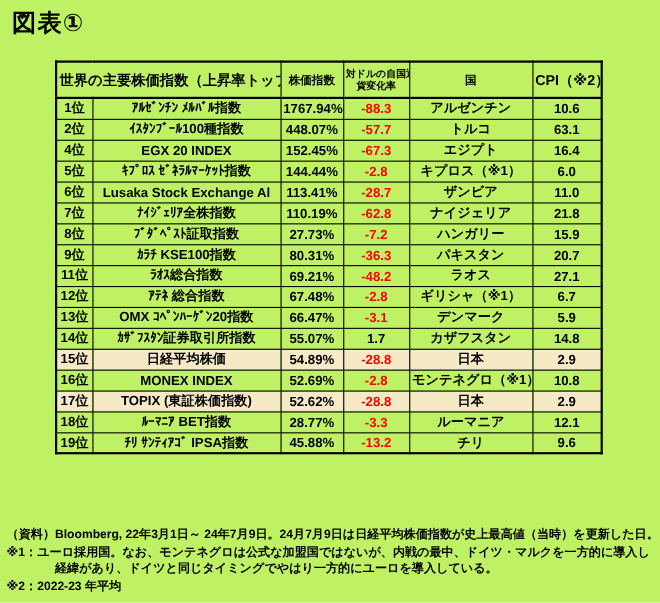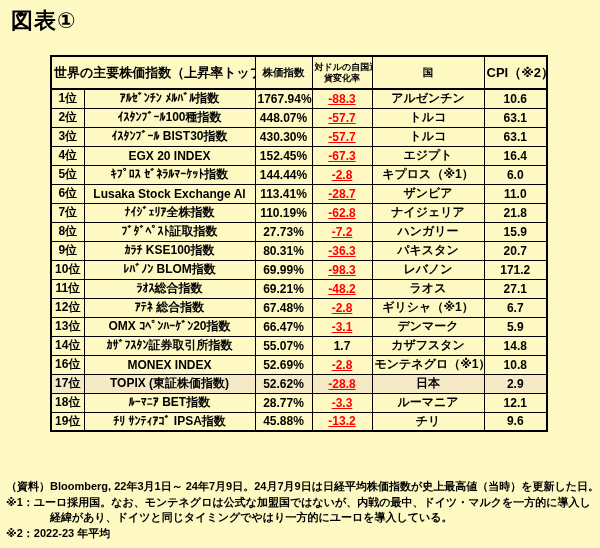--- a/index.html
+++ b/index.html
@@ -8,21 +8,21 @@
     background: #ffffff;
     width: 600px;
     height: 548px;
     font-family: "Liberation Sans", "DejaVu Sans", sans-serif;
     color: #000;
   }
   #stage {
     position: relative;
     width: 600px;
     height: 548px;
-    background: #fef9c3;
+    background: #bef264;
     overflow: hidden;
   }
   .fig-title {
     position: absolute;
     left: 11px;
     top: 6px;
     font-size: 22px;
     font-weight: bold;
     letter-spacing: 1px;
   }
@@ -51,21 +51,21 @@
   .h-fx    { font-size: 9px; line-height: 1.15; }
   .h-country { font-size: 10.5px; }
   .h-cpi   { font-size: 13px; }
   table.idx tbody tr { height: 19px; }
   table.idx tbody td { font-size: 12px; }
   td.rank { border-right: 2px solid #000; font-size: 12px; }
   td.name { font-size: 11.5px; }
   td.price { text-align: right; padding-right: 5px; font-size: 12.5px; }
   td.fx { font-size: 12.5px; }
   td.cpi { font-size: 12.5px; }
-  td.neg { color: var(--neg-color, #ff0000); text-decoration: underline; }
+  td.neg { color: var(--neg-color, #ff0000); }
   tr.hl { background: var(--hl-color, #f6e9c6); }
   .footer {
     position: absolute;
     left: 6px;
     top: 479px;
     width: 590px;
     font-size: 11px;
     font-weight: bold;
     line-height: 1.42;
   }
@@ -111,28 +111,20 @@
         </tr>
         <tr>
           <td class="rank">2位</td>
           <td class="name">ｲｽﾀﾝﾌﾞｰﾙ100種指数</td>
           <td class="price">448.07%</td>
           <td class="fx neg">-57.7</td>
           <td class="country">トルコ</td>
           <td class="cpi">63.1</td>
         </tr>
         <tr>
-          <td class="rank">3位</td>
-          <td class="name">ｲｽﾀﾝﾌﾞｰﾙ BIST30指数</td>
-          <td class="price">430.30%</td>
-          <td class="fx neg">-57.7</td>
-          <td class="country">トルコ</td>
-          <td class="cpi">63.1</td>
-        </tr>
-        <tr>
           <td class="rank">4位</td>
           <td class="name">EGX 20 INDEX</td>
           <td class="price">152.45%</td>
           <td class="fx neg">-67.3</td>
           <td class="country">エジプト</td>
           <td class="cpi">16.4</td>
         </tr>
         <tr>
           <td class="rank">5位</td>
           <td class="name">ｷﾌﾟﾛｽ ｾﾞﾈﾗﾙﾏｰｹｯﾄ指数</td>
@@ -167,28 +159,20 @@
         </tr>
         <tr>
           <td class="rank">9位</td>
           <td class="name">ｶﾗﾁ KSE100指数</td>
           <td class="price">80.31%</td>
           <td class="fx neg">-36.3</td>
           <td class="country">パキスタン</td>
           <td class="cpi">20.7</td>
         </tr>
         <tr>
-          <td class="rank">10位</td>
-          <td class="name">ﾚﾊﾞﾉﾝ BLOM指数</td>
-          <td class="price">69.99%</td>
-          <td class="fx neg">-98.3</td>
-          <td class="country">レバノン</td>
-          <td class="cpi">171.2</td>
-        </tr>
-        <tr>
           <td class="rank">11位</td>
           <td class="name">ﾗｵｽ総合指数</td>
           <td class="price">69.21%</td>
           <td class="fx neg">-48.2</td>
           <td class="country">ラオス</td>
           <td class="cpi">27.1</td>
         </tr>
         <tr>
           <td class="rank">12位</td>
           <td class="name">ｱﾃﾈ 総合指数</td>
@@ -205,20 +189,28 @@
           <td class="country">デンマーク</td>
           <td class="cpi">5.9</td>
         </tr>
         <tr>
           <td class="rank">14位</td>
           <td class="name">ｶｻﾞﾌｽﾀﾝ証券取引所指数</td>
           <td class="price">55.07%</td>
           <td class="fx">1.7</td>
           <td class="country">カザフスタン</td>
           <td class="cpi">14.8</td>
+        </tr>
+        <tr class="hl">
+          <td class="rank">15位</td>
+          <td class="name">日経平均株価</td>
+          <td class="price">54.89%</td>
+          <td class="fx neg">-28.8</td>
+          <td class="country">日本</td>
+          <td class="cpi">2.9</td>
         </tr>
         <tr>
           <td class="rank">16位</td>
           <td class="name">MONEX INDEX</td>
           <td class="price">52.69%</td>
           <td class="fx neg">-2.8</td>
           <td class="country">モンテネグロ（※1）</td>
           <td class="cpi">10.8</td>
         </tr>
         <tr class="hl">

